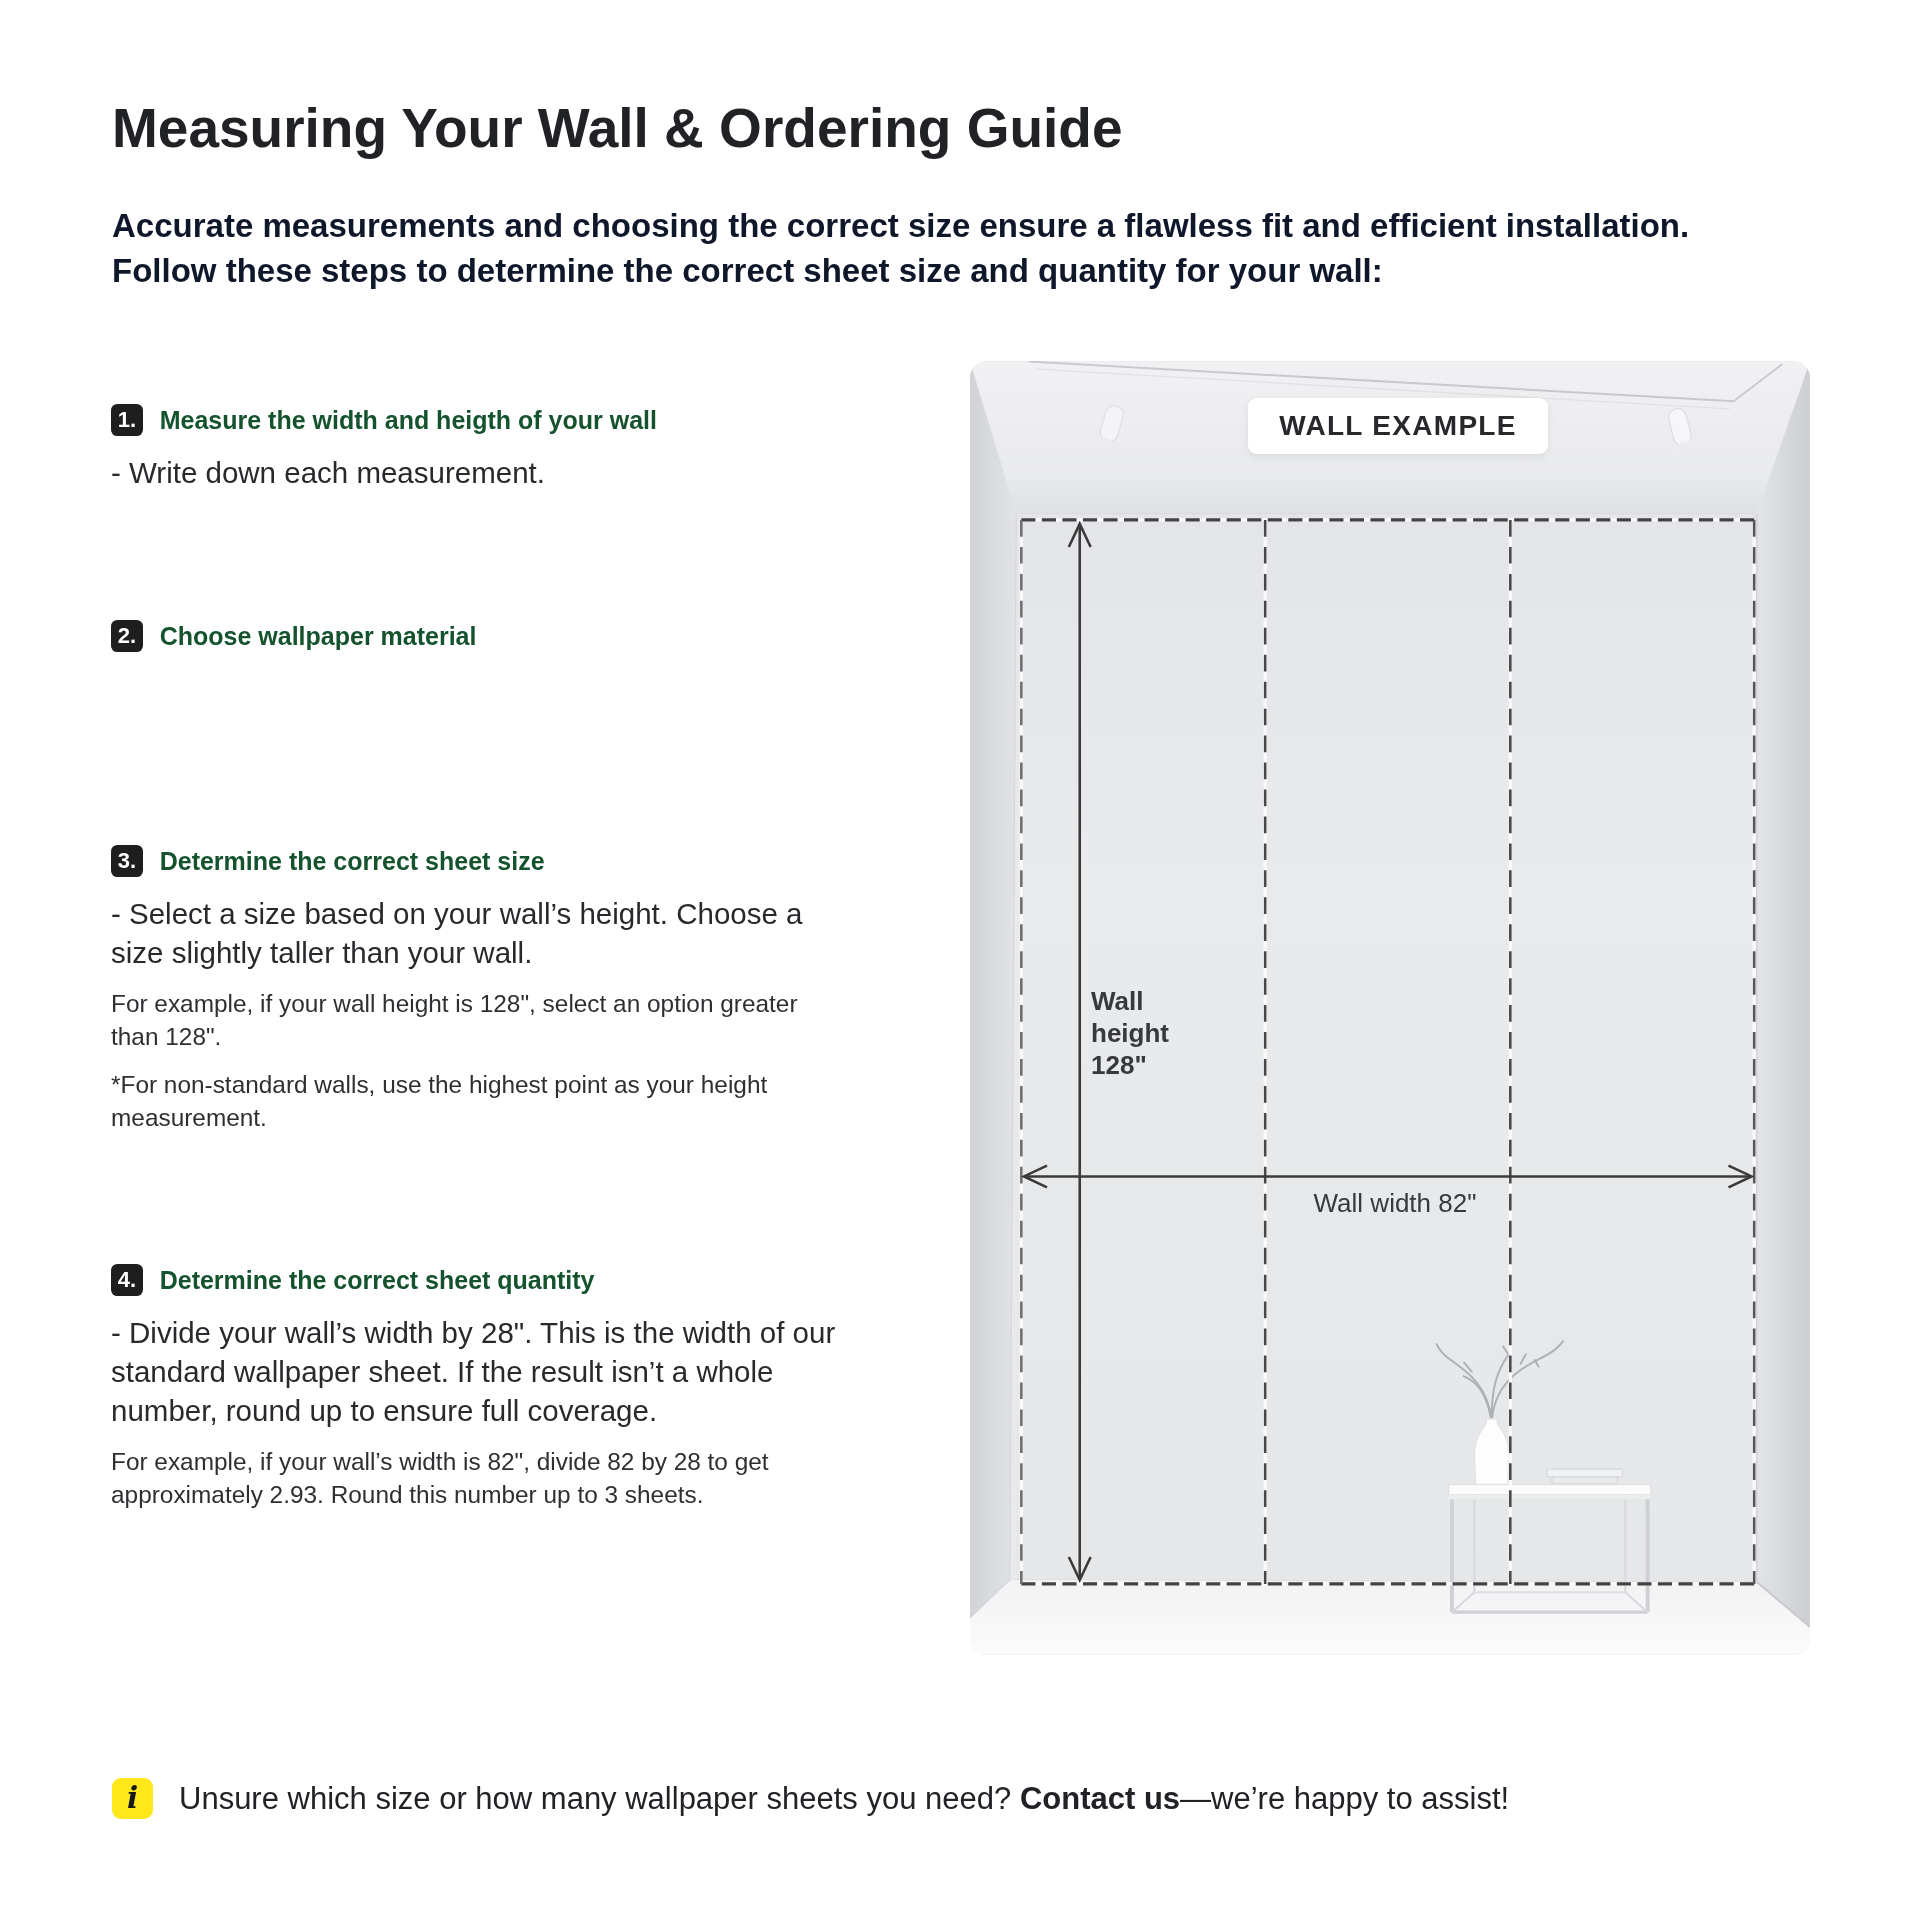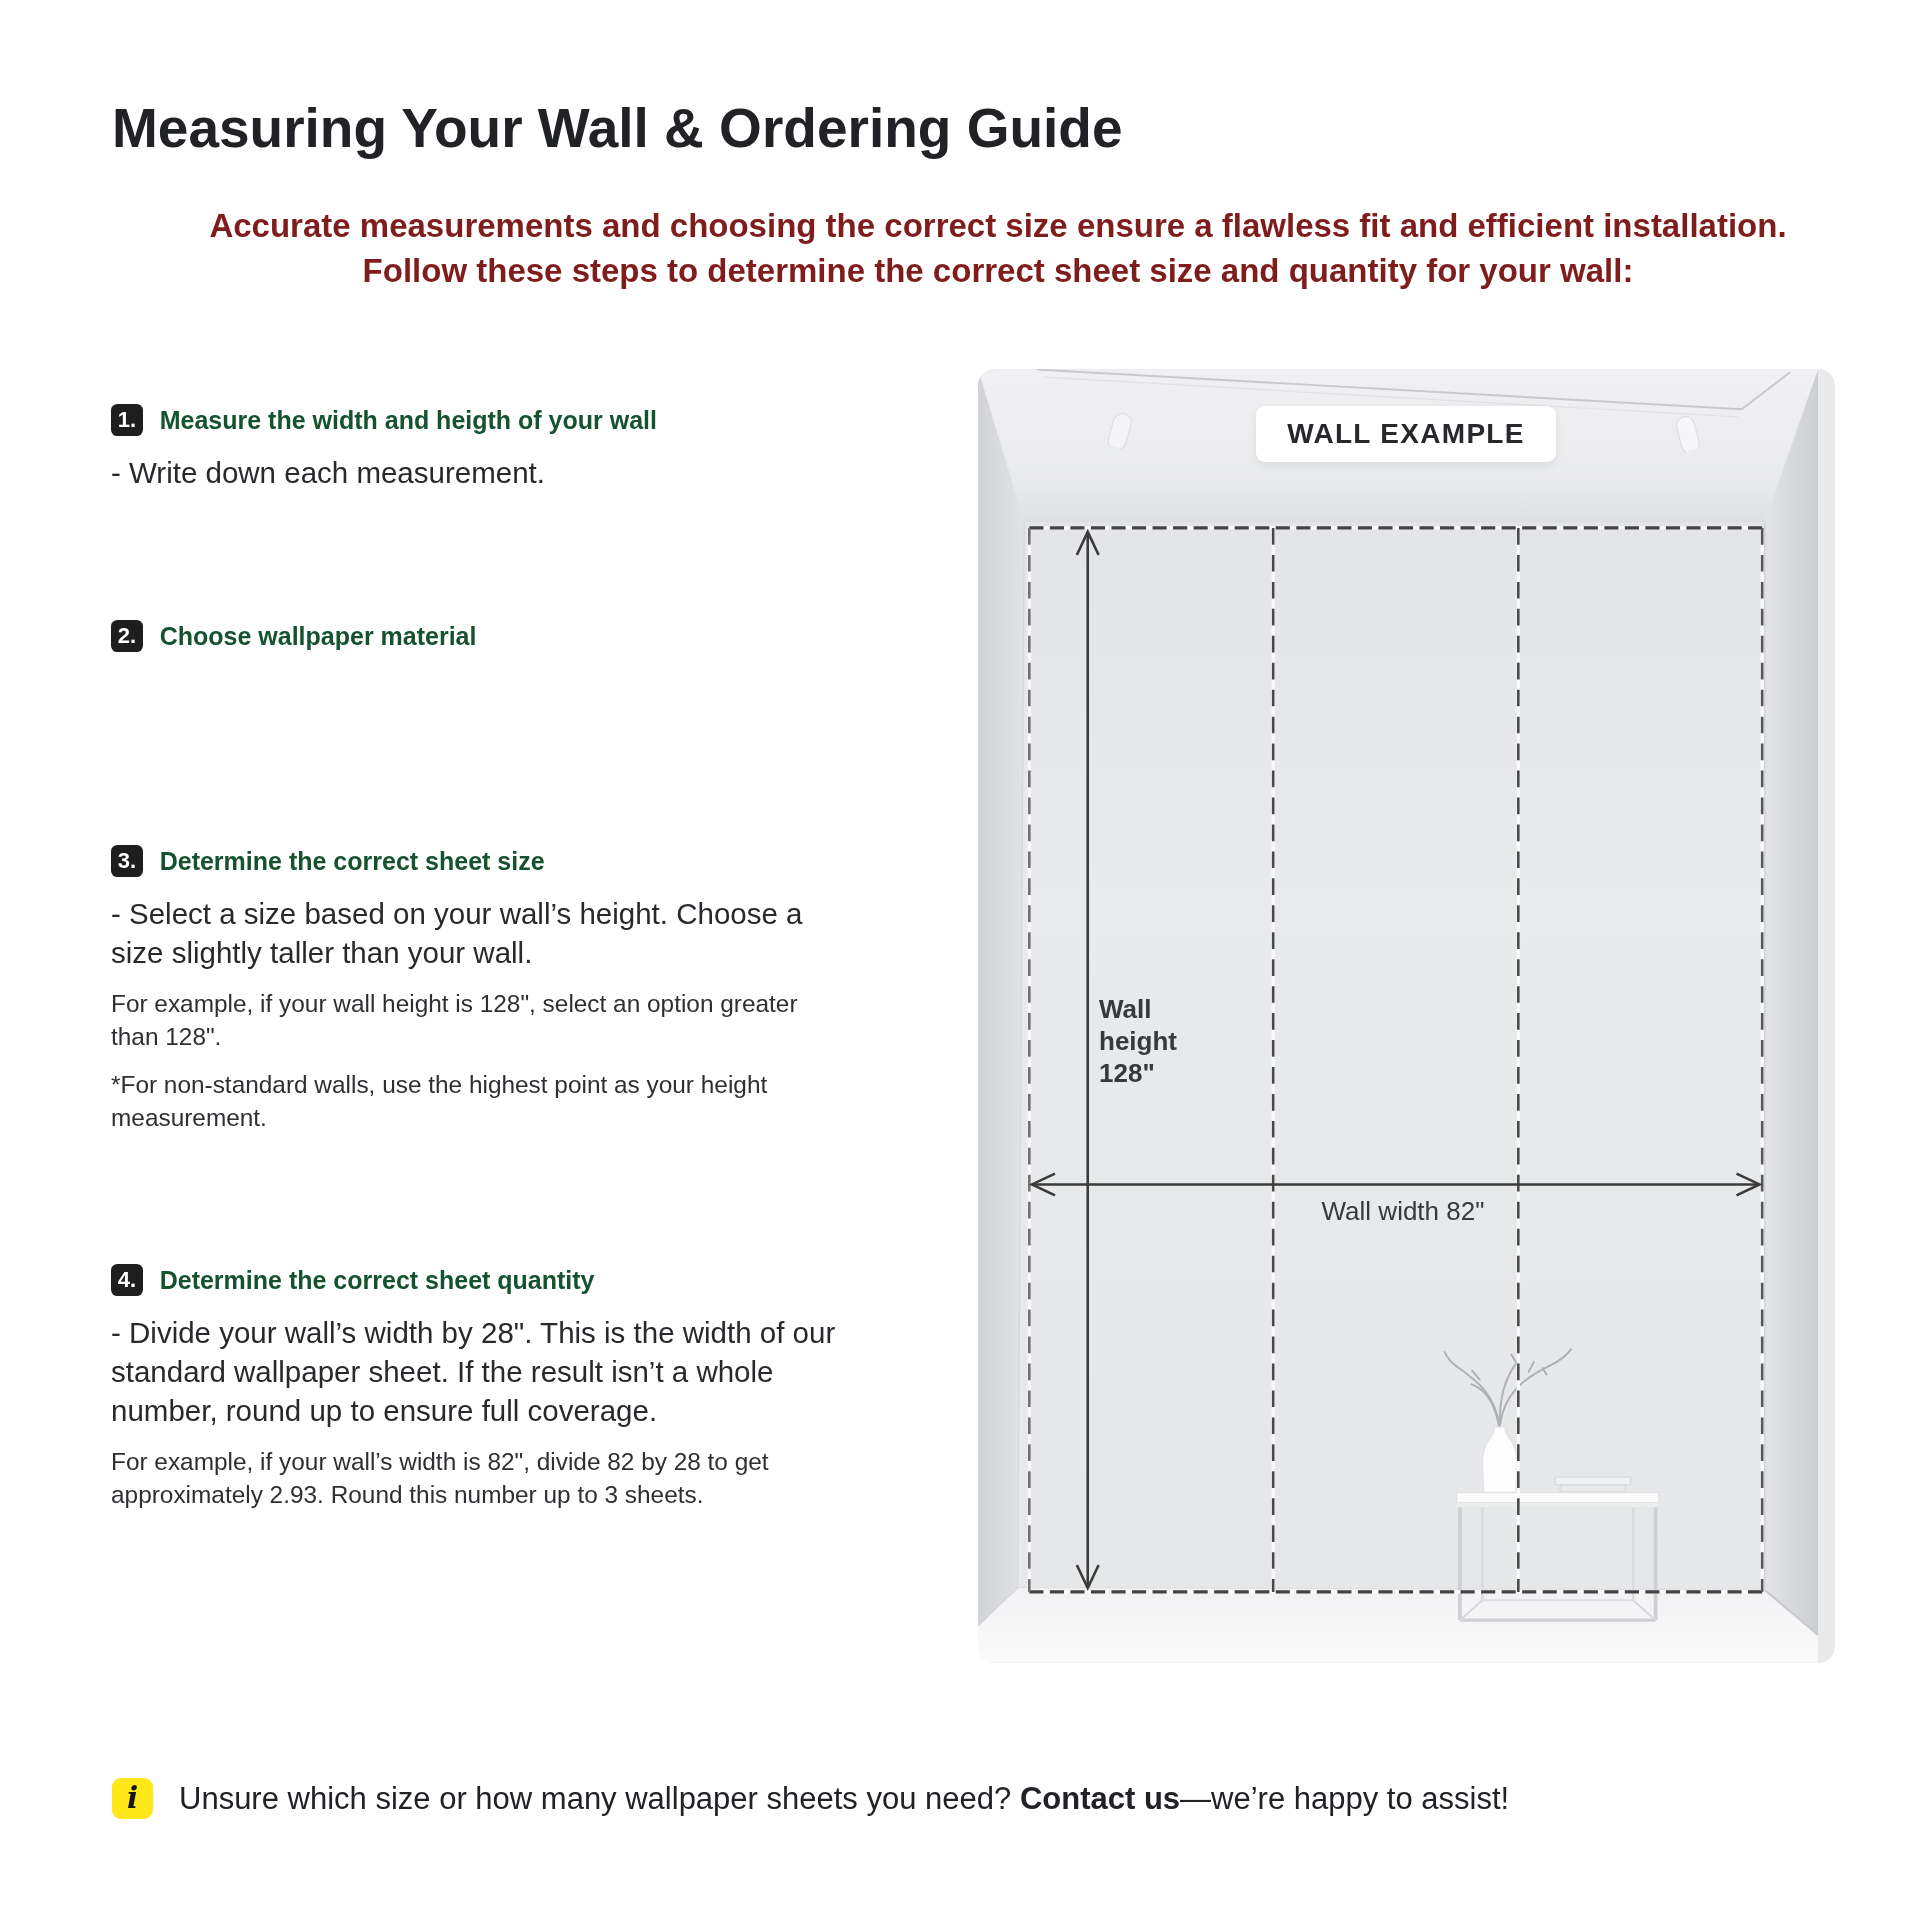--- a/index.html
+++ b/index.html
@@ -6,21 +6,21 @@
   .canvas{
     position:relative;width:1926px;height:1926px;background:#ffffff;overflow:hidden;
     font-family:"Liberation Sans", sans-serif;color:#212326;
   }
   .page-title{
     position:absolute;left:112px;top:96px;margin:0;
     font-size:55px;font-weight:700;letter-spacing:0;color:#202226;white-space:nowrap;
   }
   .intro{
     position:absolute;left:112px;top:203px;margin:0;width:1772px;
-    font-size:33px;line-height:45px;font-weight:700;color:#7f1d1d;white-space:pre-line;text-align:center;
+    font-size:33px;line-height:45px;font-weight:700;color:#0f172a;white-space:pre-line;
   }
   .step{position:absolute;left:111px;width:841px;}
   .step-head{display:flex;align-items:center;gap:16.7px;}
   .badge{
     display:inline-flex;align-items:center;justify-content:center;
     min-width:32px;height:32px;padding:0 5.8px;box-sizing:border-box;
     background:#1e1e1e;border-radius:6.4px;color:#ffffff;
     font-size:22px;font-weight:700;line-height:1;
   }
   .step-title{margin:0;font-size:25px;font-weight:700;color:#14532d;white-space:nowrap;}
@@ -99,21 +99,21 @@
       <span class="badge">4.</span>
       <h2 class="step-title">Determine the correct sheet quantity</h2>
     </div>
     <p class="step-body">- Divide your wall’s width by 28". This is the width of our
 standard wallpaper sheet. If the result isn’t a whole
 number, round up to ensure full coverage.</p>
     <p class="step-note">For example, if your wall’s width is 82", divide 82 by 28 to get
 approximately 2.93. Round this number up to 3 sheets.</p>
   </section>
 
-  <figure class="photo" style="margin:8px;padding-left:17px;">
+  <figure class="photo" style="margin:0;">
     <svg width="840" height="1294" viewBox="0 0 1309 2015">
       <defs>
         <linearGradient id="gCeil" x1="0" y1="0" x2="0" y2="1">
           <stop offset="0" stop-color="#f1f1f3"></stop>
             <stop offset="0.75" stop-color="#e9eaec"></stop>
             <stop offset="1" stop-color="#dfe0e3"></stop>
         </linearGradient>
         <linearGradient id="gWall" x1="0" y1="0" x2="0" y2="1">
           <stop offset="0" stop-color="#e4e5e8"></stop>
             <stop offset="0.35" stop-color="#e9eaec"></stop>

